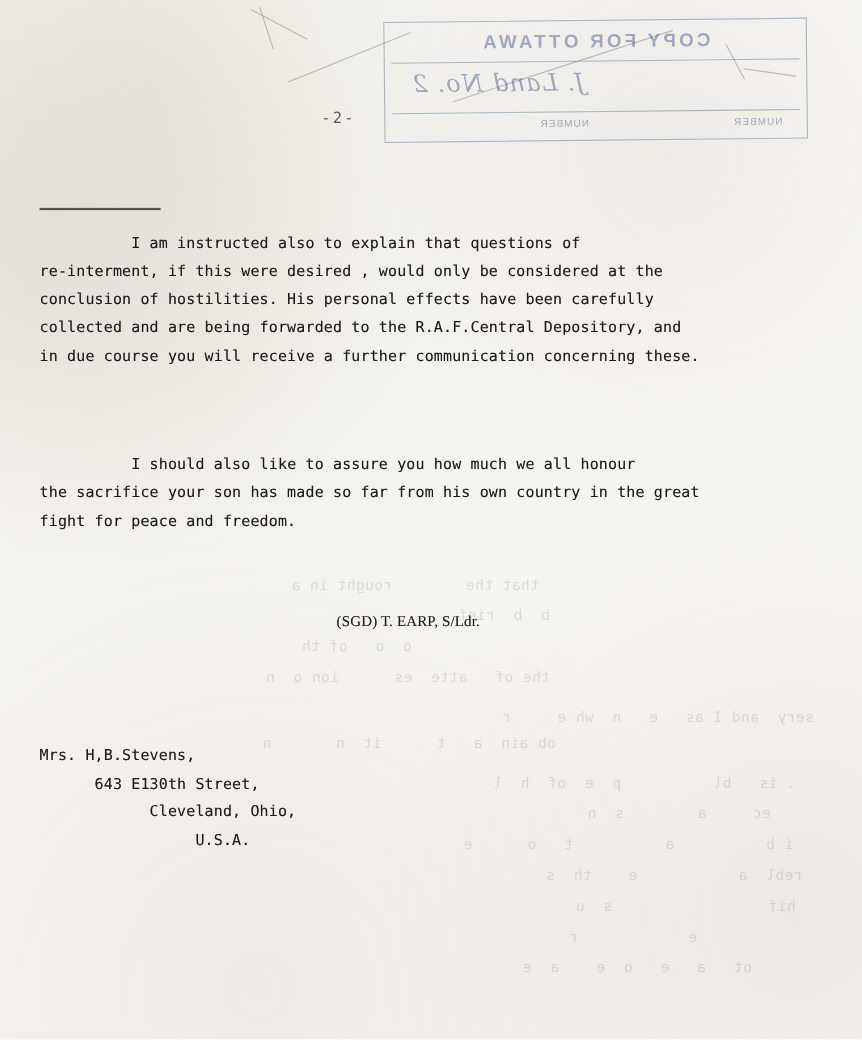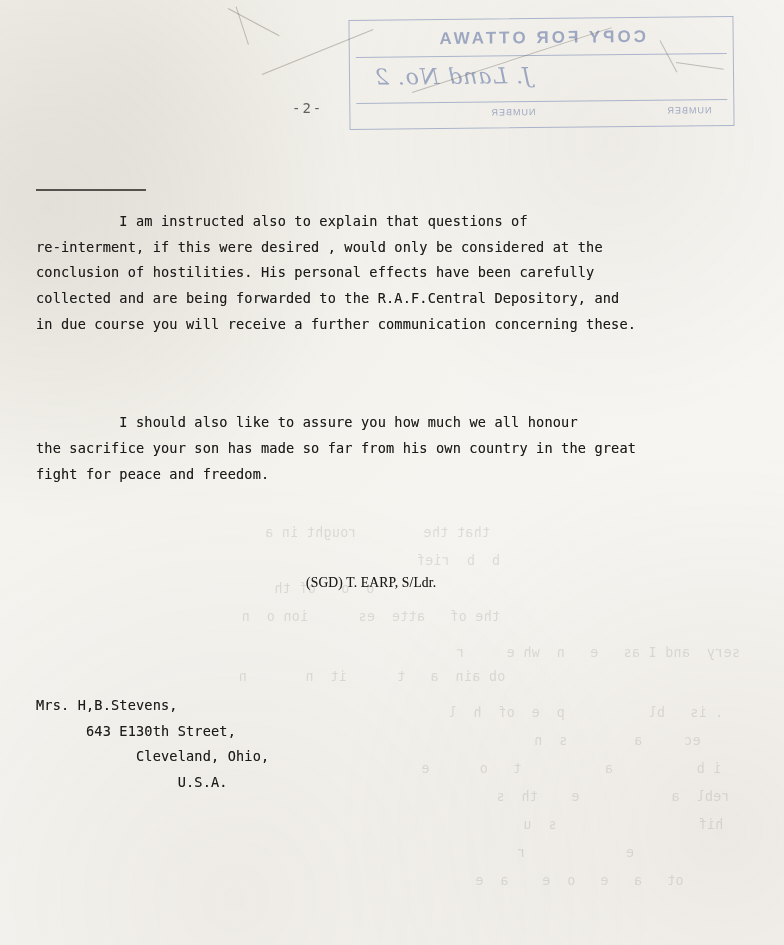--- a/index.html
+++ b/index.html
@@ -129,21 +129,21 @@
     line-height: 25.6px;
     letter-spacing: 0.15px;
     color: #1d1b19;
     white-space: pre-wrap;
     text-shadow: 0 0 0.6px rgba(40,38,35,0.45);
   }
   .para {
     margin: 0 0 22px 0;
     white-space: pre-wrap;
   }
-  .para.tight { margin-bottom: 32px; }
+  .para.tight { margin-bottom: 14px; }
   .closing {
     margin: 0 0 10px 0;
     padding-left: 164px;
     white-space: pre;
   }
   .signature {
     margin: 0 0 46px 0;
     padding-left: 270px;
     white-space: pre;
     font-family: Liberation Serif, serif;

